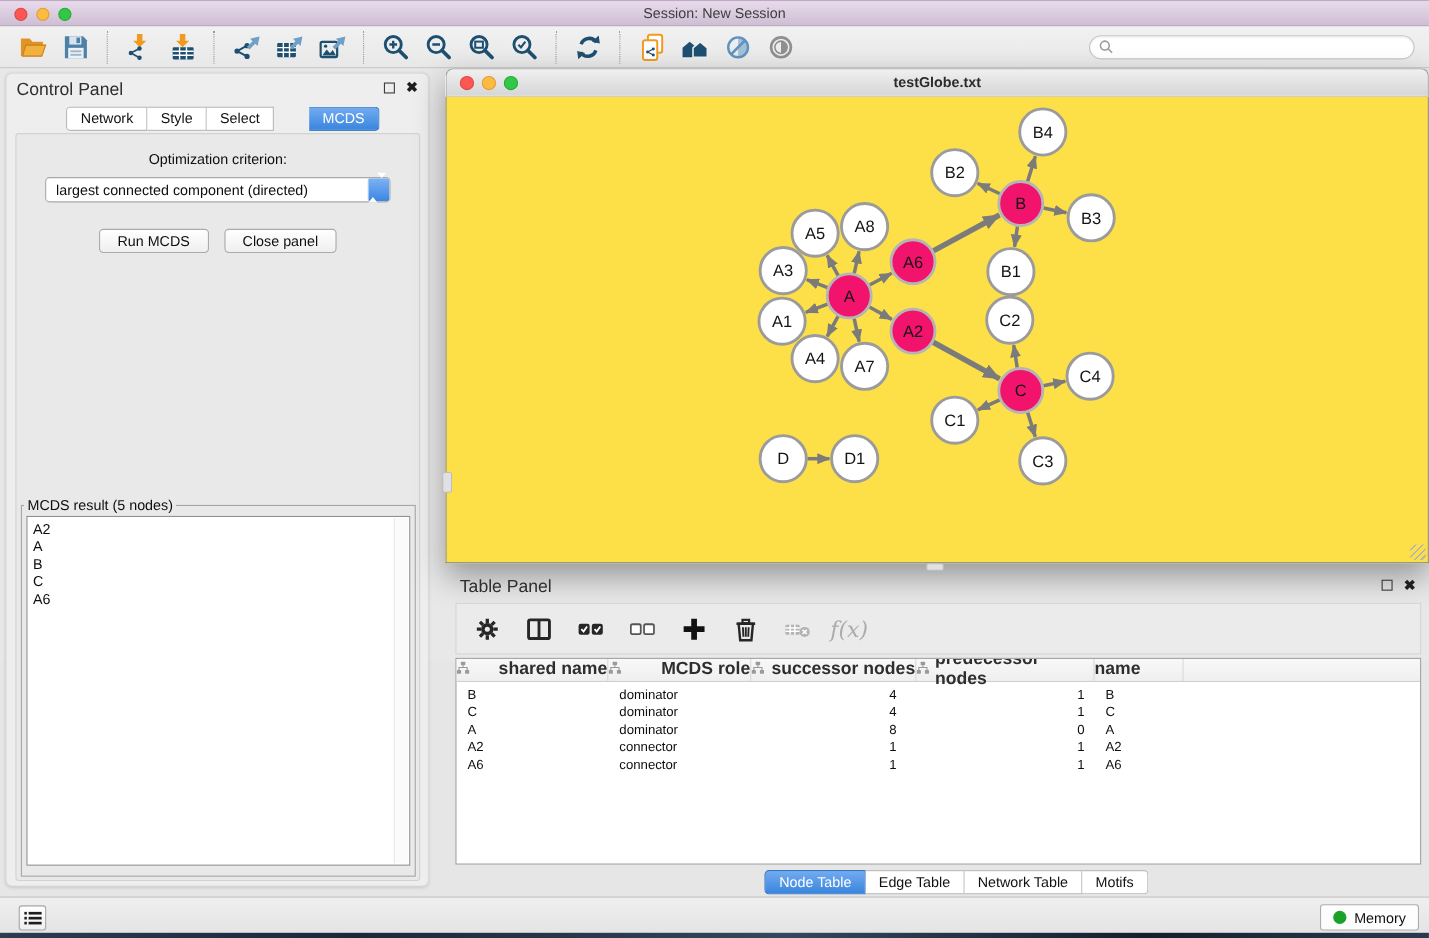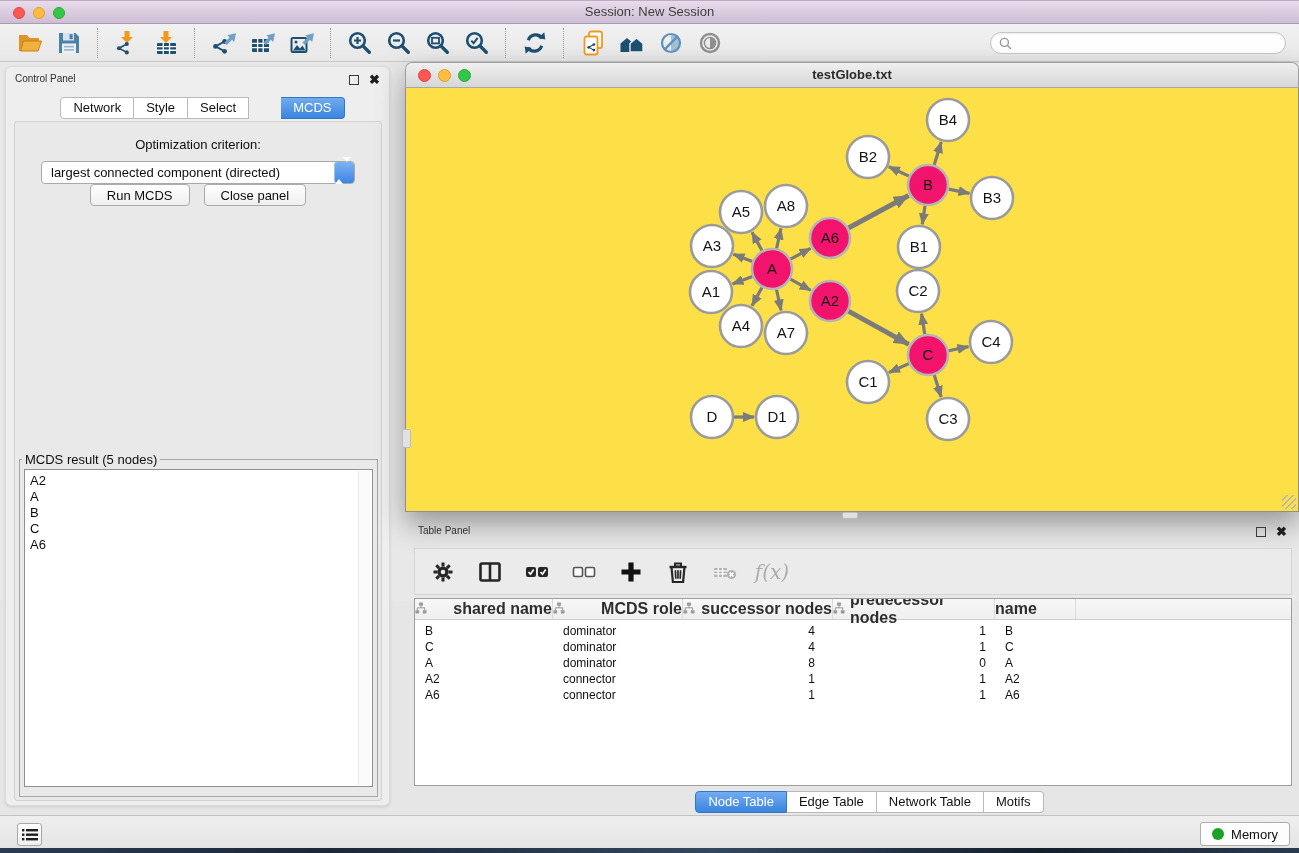--- a/index.html
+++ b/index.html
@@ -17,37 +17,37 @@
   
   .toolbar{position:absolute;left:0;top:24px;width:1299px;height:38px;background:linear-gradient(#F2F1F1,#E9E8E8);border-bottom:1px solid #C9C9C9;display:flex;align-items:center;padding:0 10px;}
   .tbtn{width:33px;height:31px;display:flex;align-items:center;justify-content:center;margin:0 3px;cursor:pointer;}
   .tsep{width:1px;height:30px;border-left:1px dotted #9A9A9A;margin:0 9px;}
   .tsearch{margin-left:auto;position:relative;width:296px;height:22px;margin-right:3px;}
   .tsearch input{width:100%;height:100%;border:1px solid #C5C5C5;border-radius:11px;padding:0 8px 0 26px;font-size:12px;background:#FFF;outline:none;box-shadow:inset 0 1px 2px rgba(0,0,0,.08);}
   .tsearch .mag{position:absolute;left:9px;top:4px;}
 
   
   .cpanel{position:absolute;left:5px;top:66px;width:385px;height:740px;background:#EFEEEE;border:1px solid #DCDBDB;border-radius:6px;box-shadow:0 1px 3px rgba(0,0,0,.12);}
-  .panel-title{position:absolute;left:9px;top:6px;font-size:10px;color:#2E2E2E;}
+  .panel-title{position:absolute;left:9px;top:6px;font-size:16px;color:#2E2E2E;}
   .win-btns{position:absolute;right:9px;top:7px;display:flex;gap:10px;align-items:center;}
   .float-btn{width:10px;height:10px;border:1.7px solid #3A3A3A;display:inline-block;cursor:pointer;}
   .close-btn{font-size:13px;font-weight:bold;color:#1E1E1E;line-height:11px;cursor:pointer;}
   .tabs{position:absolute;top:30px;left:0;right:0;display:flex;justify-content:center;padding-left:10px;}
   .tab{height:22px;line-height:20px;padding:0 12px;background:#FFF;border:1px solid #B9B9B9;border-left:none;font-size:13px;color:#111;cursor:pointer;}
   .tab:first-child{border-left:1px solid #B9B9B9;border-radius:4px 0 0 4px;}
   .tab:last-child{border-radius:0 4px 4px 0;}
   .tab.active{background:linear-gradient(#72ABF0,#3A85DE);color:#FFF;border-color:#3077C8;margin-left:32px;}
   .cpanel-body{position:absolute;left:8px;top:54px;width:368px;height:680px;background:#EAE9E9;border:1px solid #D3D2D2;border-radius:3px;}
   .opt-label{margin-top:15px;text-align:center;font-size:13px;color:#0E0E0E;}
   .dropdown{position:relative;margin:9px auto 0;width:314px;height:23px;background:#FFF;border:1px solid #A9A9A9;border-radius:4px;display:flex;align-items:center;cursor:pointer;}
   .dropdown .val{flex:1;font-size:13px;padding-left:9px;color:#0E0E0E;white-space:nowrap;}
   .dd-step{width:20px;height:21px;border-radius:3px;background:linear-gradient(#7CB3F3,#3C85E4);margin-right:0;border-left:1px solid #9FC0E8;}
   .dd-up{width:0;height:0;border-left:4px solid transparent;border-right:4px solid transparent;border-bottom:5px solid #FFF;margin:4px auto 2px;}
   .dd-down{width:0;height:0;border-left:4px solid transparent;border-right:4px solid transparent;border-top:5px solid #FFF;margin:1px auto 0;}
-  .btn-row{display:flex;justify-content:center;gap:14px;margin-top:0;}
+  .btn-row{display:flex;justify-content:center;gap:14px;margin-top:24px;}
   .pbtn{height:22px;padding:0 16px;font-size:13px;background:linear-gradient(#FFFFFF,#F0EFEF);border:1px solid #ABABAB;border-radius:4px;color:#0E0E0E;cursor:pointer;}
   fieldset.result-fs{position:absolute;left:4px;top:330px;width:359px;height:345px;border:1px solid #A6A6A6;background:transparent;}
   fieldset.result-fs legend{font-size:13px;color:#0E0E0E;margin-left:2px;padding:0 3px;}
   .result-list{position:absolute;left:4px;right:4px;top:2px;bottom:5px;background:#FFF;border:1px solid #8F8F8F;font-size:13px;line-height:16px;padding:3px 16px 0 5px;color:#0E0E0E;}
   .result-scroll{position:absolute;top:1px;bottom:1px;right:1px;width:13px;background:#FBFBFB;border-left:1px solid #E9E9E9;}
 
   
   .netwin{position:absolute;left:405px;top:62px;width:894px;height:450px;border-radius:7px 7px 0 0;box-shadow:0 12px 28px rgba(0,0,0,.35);background:#FFF;}
   .netwin-titlebar{position:absolute;left:0;top:0;width:894px;height:26px;background:linear-gradient(#F0F0F0,#D6D6D6);border:1px solid #9E9E9E;border-bottom:1px solid #A8A8A8;border-radius:7px 7px 0 0;}
   .netwin-title{text-align:center;line-height:24px;font-size:13px;font-weight:700;color:#2B2B2B;}

